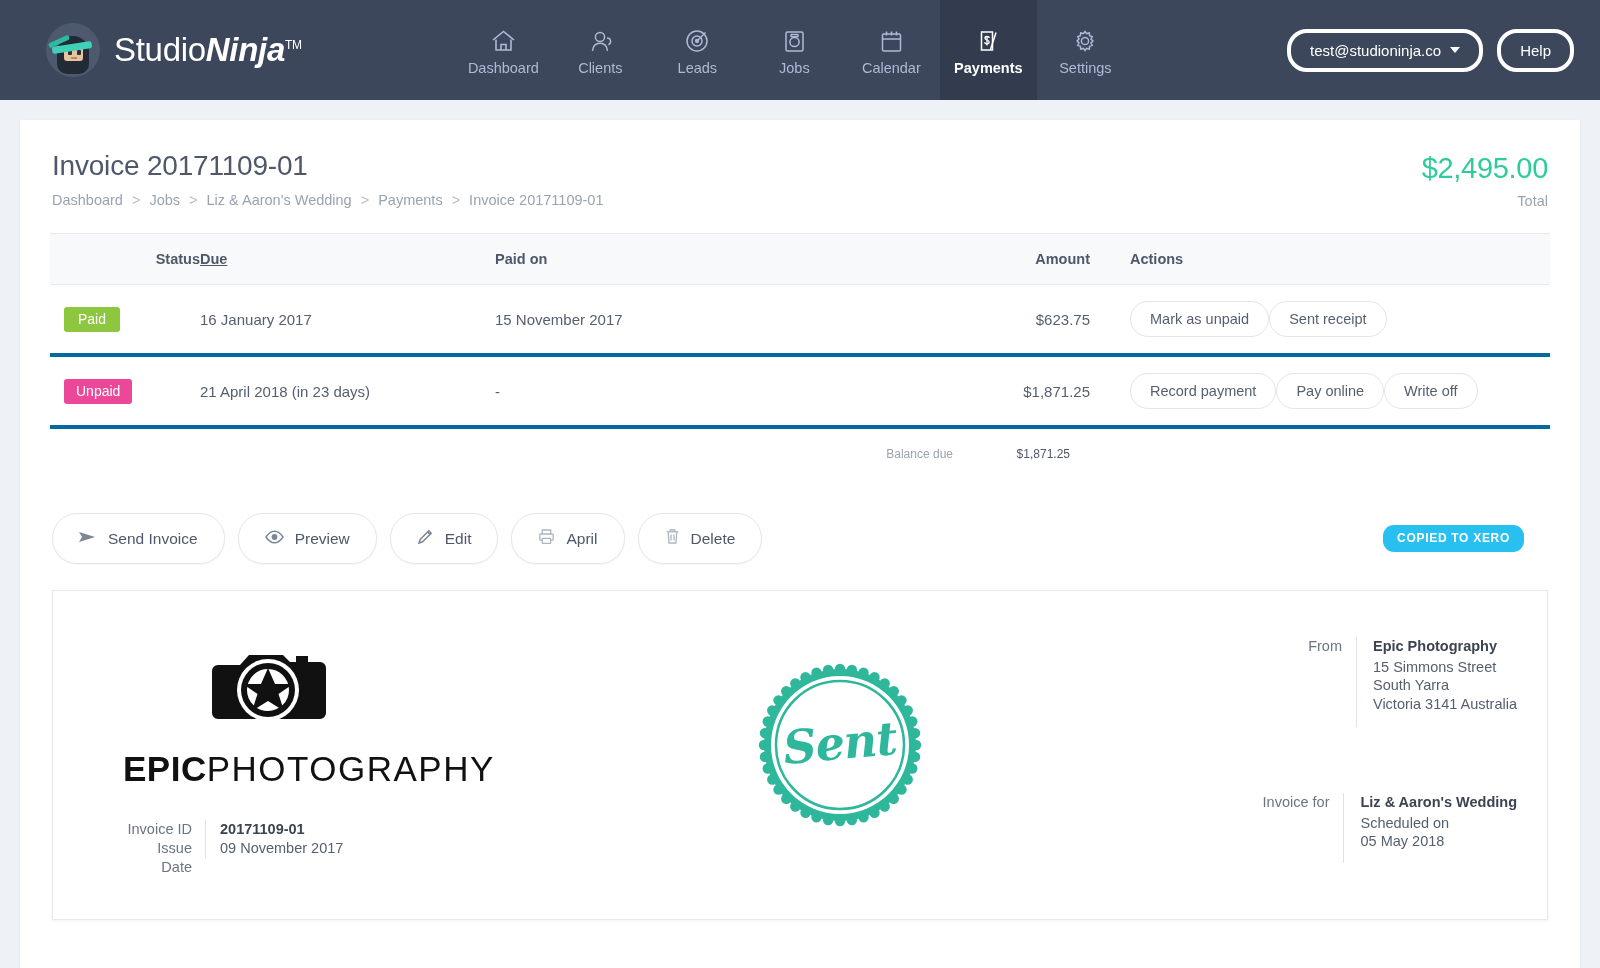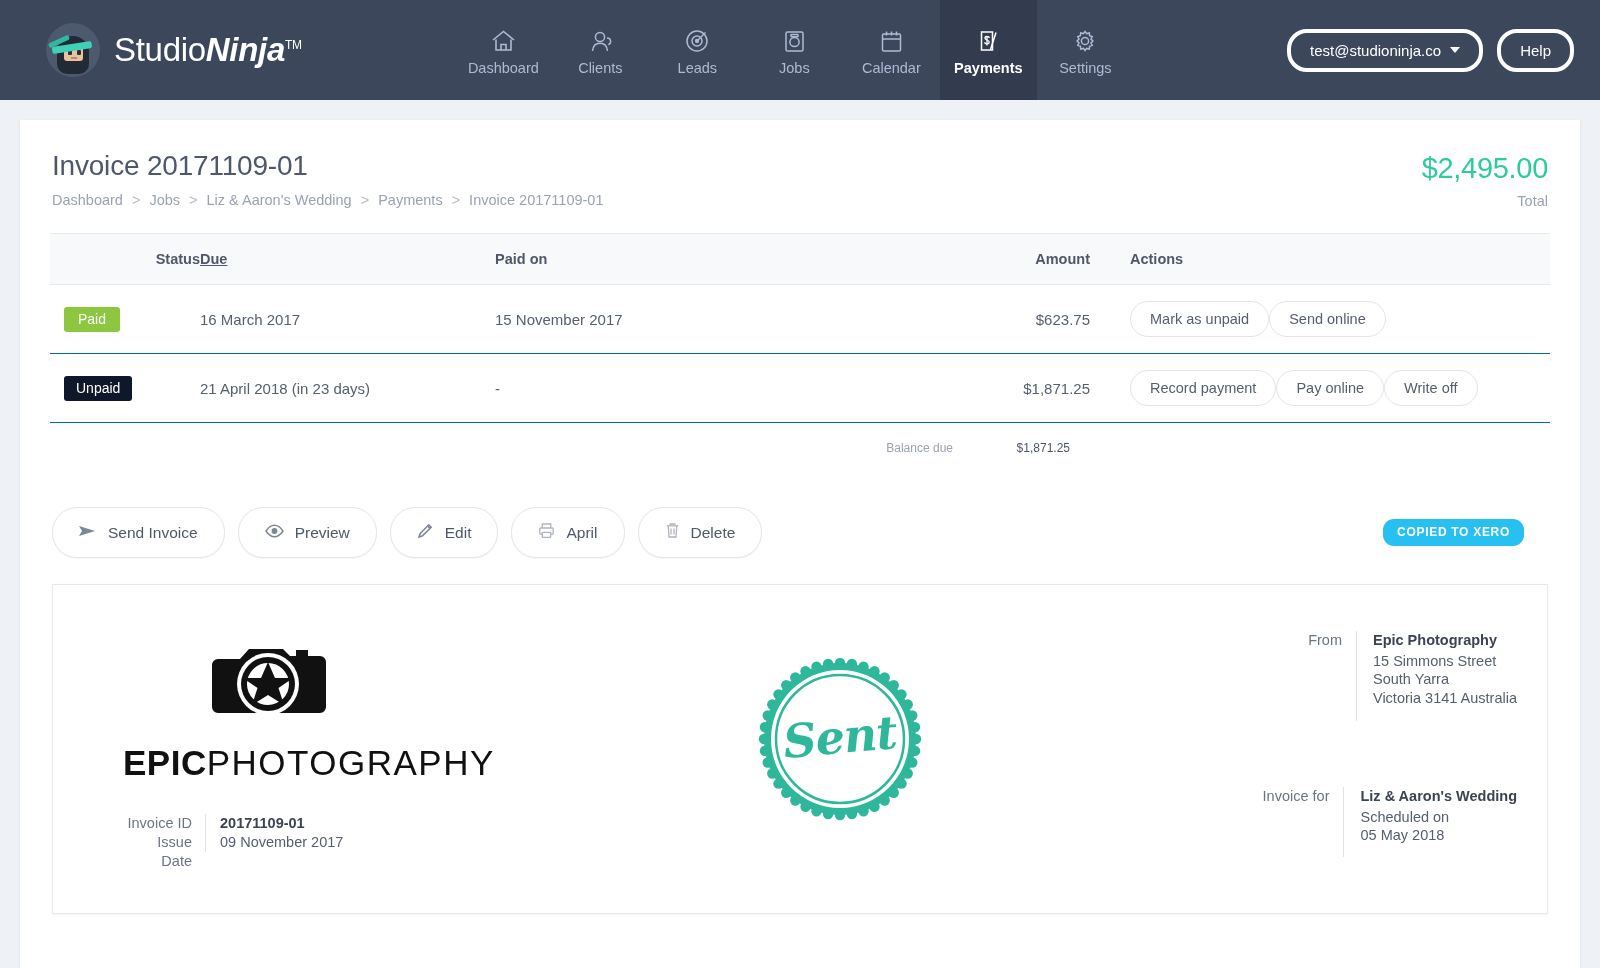--- a/index.html
+++ b/index.html
@@ -210,39 +210,39 @@
     font-weight: 700;
     padding: 17px 0 17px 0;
   }
   .ptable th.c-status { padding-left: 14px; width: 150px; text-align: right; }
   .ptable th.c-due { width: 295px; text-decoration: underline; }
   .ptable th.c-paidon { width: 500px; }
   .ptable th.c-amount { text-align: right; width: 95px; padding-right: 0; }
   .ptable th.c-actions { padding-left: 40px; }
 
   .ptable tbody td {
-    border-bottom: 1px solid #0369a1;
+    border-bottom: 4px solid #0369a1;
     padding: 16px 0;
     vertical-align: middle;
   }
   .ptable td.c-status { padding-left: 14px; }
   .ptable td.c-amount { text-align: right; }
   .ptable td.c-actions { padding-left: 40px; }
 
   .badge {
     display: inline-block;
     color: #ffffff;
     font-size: 14px;
     padding: 4px 12px 5px 12px;
     border-radius: 3px;
     min-width: 56px;
     text-align: center;
   }
   .badge.paid { background: #8dc63f; }
-  .badge.unpaid { background: #0f172a; }
+  .badge.unpaid { background: #ec4899; }
 
   .act-btns { display: flex; }
   .btn-outline {
     border: 1px solid #e2e5ea;
     background: #ffffff;
     border-radius: 19px;
     font-size: 14.5px;
     color: #555f6e;
     padding: 9px 19px;
     cursor: pointer;
@@ -538,27 +538,27 @@
         <th class="c-amount">Amount</th>
         <th class="c-actions">Actions</th>
       </tr>
     </thead>
     <tbody>
 
       <tr>
         <td class="c-status">
           <span class="badge paid">Paid</span>
         </td>
-        <td class="c-due">16 March 2017</td>
+        <td class="c-due">16 January 2017</td>
         <td class="c-paidon">15 November 2017</td>
         <td class="c-amount">$623.75</td>
         <td class="c-actions">
           <div class="act-btns">
             <button class="btn-outline">Mark as unpaid</button>
-            <button class="btn-outline">Send online</button>
+            <button class="btn-outline">Sent receipt</button>
           </div>
         </td>
       </tr>
 
       <tr>
         <td class="c-status">
           <span class="badge unpaid">Unpaid</span>
         </td>
         <td class="c-due">21 April 2018 (in 23 days)</td>
         <td class="c-paidon">-</td>

